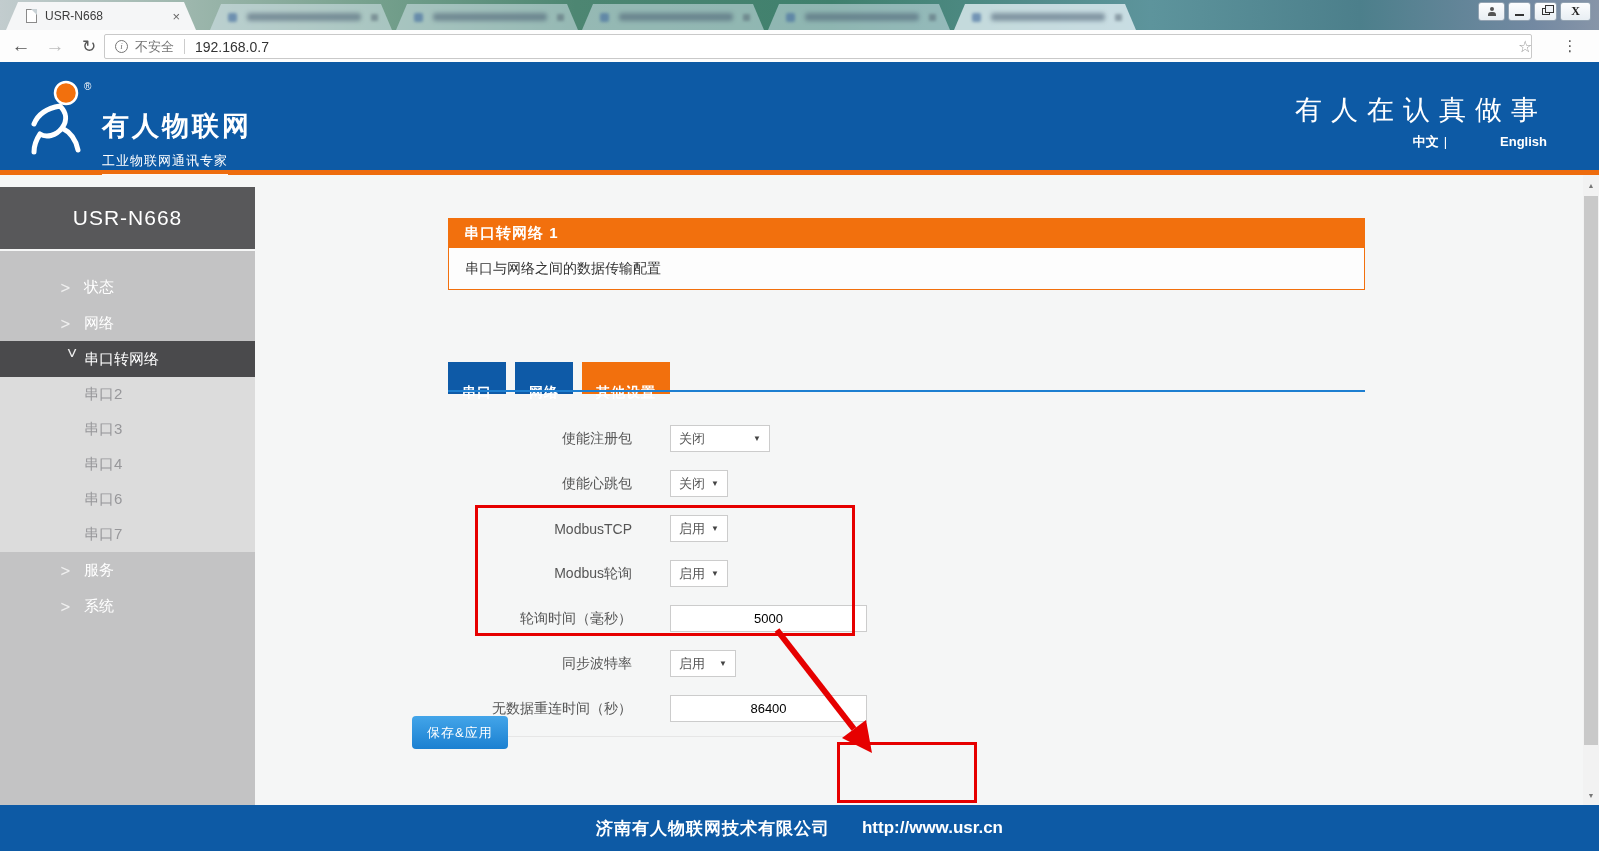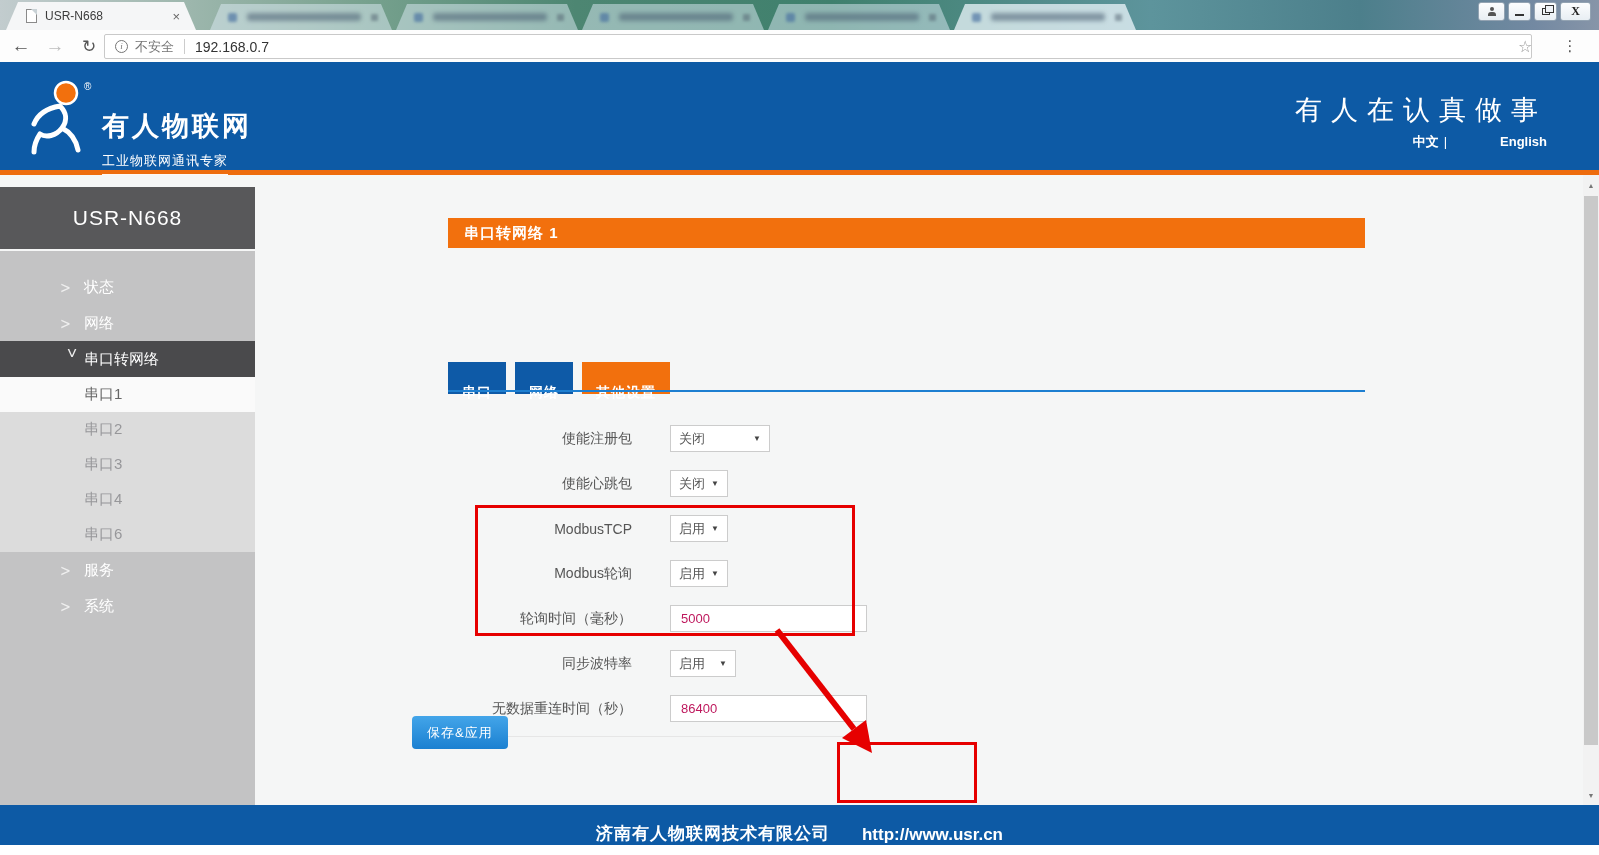--- a/index.html
+++ b/index.html
@@ -92,33 +92,33 @@
   .form-area { position:absolute; left:448px; top:217px; width:402px; padding-top:33px; padding-bottom:14px; border-bottom:1px solid #e6e6e6; }
   .form-row { display:flex; align-items:center; height:27px; margin-bottom:18px;gap:22px; }
   .form-row:last-child { margin-bottom:0; }
   .f-label { width:184px; text-align:right; font-size:14px; color:#555; flex:0 0 auto; }
   .f-ctl { margin-left:16px; }
   .sel { height:27px; border:1px solid #ccc; background:#fff; color:#555; font-size:13px;
     display:flex; align-items:center; padding:0 8px; cursor:pointer; }
   .sel .arrow { font-size:8px; color:#444; margin-left:6px; }
   .sel.wide { width:100px; } .sel.wide .arrow { margin-left:auto; }
   .sel.mid .arrow { margin-left:14px; }
-  .txt-in { height:27px; width:197px; border:1px solid #ccc; background:#fff; color:#be185d; font-size:13px; padding:0 10px; }
+  .txt-in { height:27px; width:197px; border:1px solid #ccc; background:#fff; color:#000000; font-size:13px; padding:0 10px;text-align:center; }
   .save-btn { position:absolute; left:412px; top:541px; height:33px; padding:0 15px; border:none; border-radius:4px;
     background:linear-gradient(#43a5e9,#1b80d1); color:#fff; font-size:13px; line-height:33px; cursor:pointer; letter-spacing:1px; }
 
   
   .scrollbar { position:absolute; left:1583px; top:0; width:16px; height:630px; background:#f2f2f2; }
   .sb-arrow { position:absolute; left:0; width:16px; height:16px; color:#777; font-size:7px; display:flex; align-items:center; justify-content:center; background:#f2f2f2; }
   .sb-up { top:2px; } .sb-dn { bottom:2px; }
   .sb-thumb { position:absolute; left:1px; top:21px; width:14px; height:549px; background:#c9c9c9; }
 
   
-  .footer { position:absolute; left:0; top:805px; width:1599px; height:40px; background:#0d5aa5;
-    display:flex; align-items:flex-end; justify-content:center; gap:32px; color:#fff; }
+  .footer { position:absolute; left:0; top:805px; width:1599px; height:46px; background:#0d5aa5;
+    display:flex; align-items:center; justify-content:center; gap:32px; color:#fff; }
   .footer .company { font-size:17px; font-weight:bold; letter-spacing:1px; }
   .footer .site { font-size:17px; font-weight:bold; color:#fff; text-decoration:none; }
 
   
   .anno-box1 { position:absolute; left:475px; top:505px; width:380px; height:131px; border:3px solid #e60000; pointer-events:none; }
   .anno-box2 { position:absolute; left:837px; top:742px; width:140px; height:61px; border:3px solid #e60000; pointer-events:none; }
   .anno-arrow { position:absolute; left:765px; top:628px; pointer-events:none; }
 </style>
 </head>
 <body>
@@ -214,37 +214,38 @@
       </div>
       <div class="m-item">
         <span class="chev">&gt;</span>
         <span>网络</span>
       </div>
       <div class="m-item expanded">
         <span class="chev">&gt;</span>
         <span>串口转网络</span>
       </div>
       <div class="sub-wrap">
-        <div class="s-item active">串口1</div>
         <div class="s-item">串口2</div>
         <div class="s-item">串口3</div>
         <div class="s-item">串口4</div>
         <div class="s-item">串口6</div>
+        <div class="s-item">串口7</div>
       </div>
       <div class="m-item">
         <span class="chev">&gt;</span>
         <span>服务</span>
       </div>
       <div class="m-item">
         <span class="chev">&gt;</span>
         <span>系统</span>
       </div>
     </div>
 
     <div class="banner">串口转网络 1</div>
+    <div class="desc-box">串口与网络之间的数据传输配置</div>
 
     <div class="tabs">
       <div class="cfg-tab">串口</div>
       <div class="cfg-tab">网络</div>
       <div class="cfg-tab active">其他设置</div>
     </div>
     <div class="tab-underline"></div>
 
     <div class="form-area">
       <div class="form-row">

